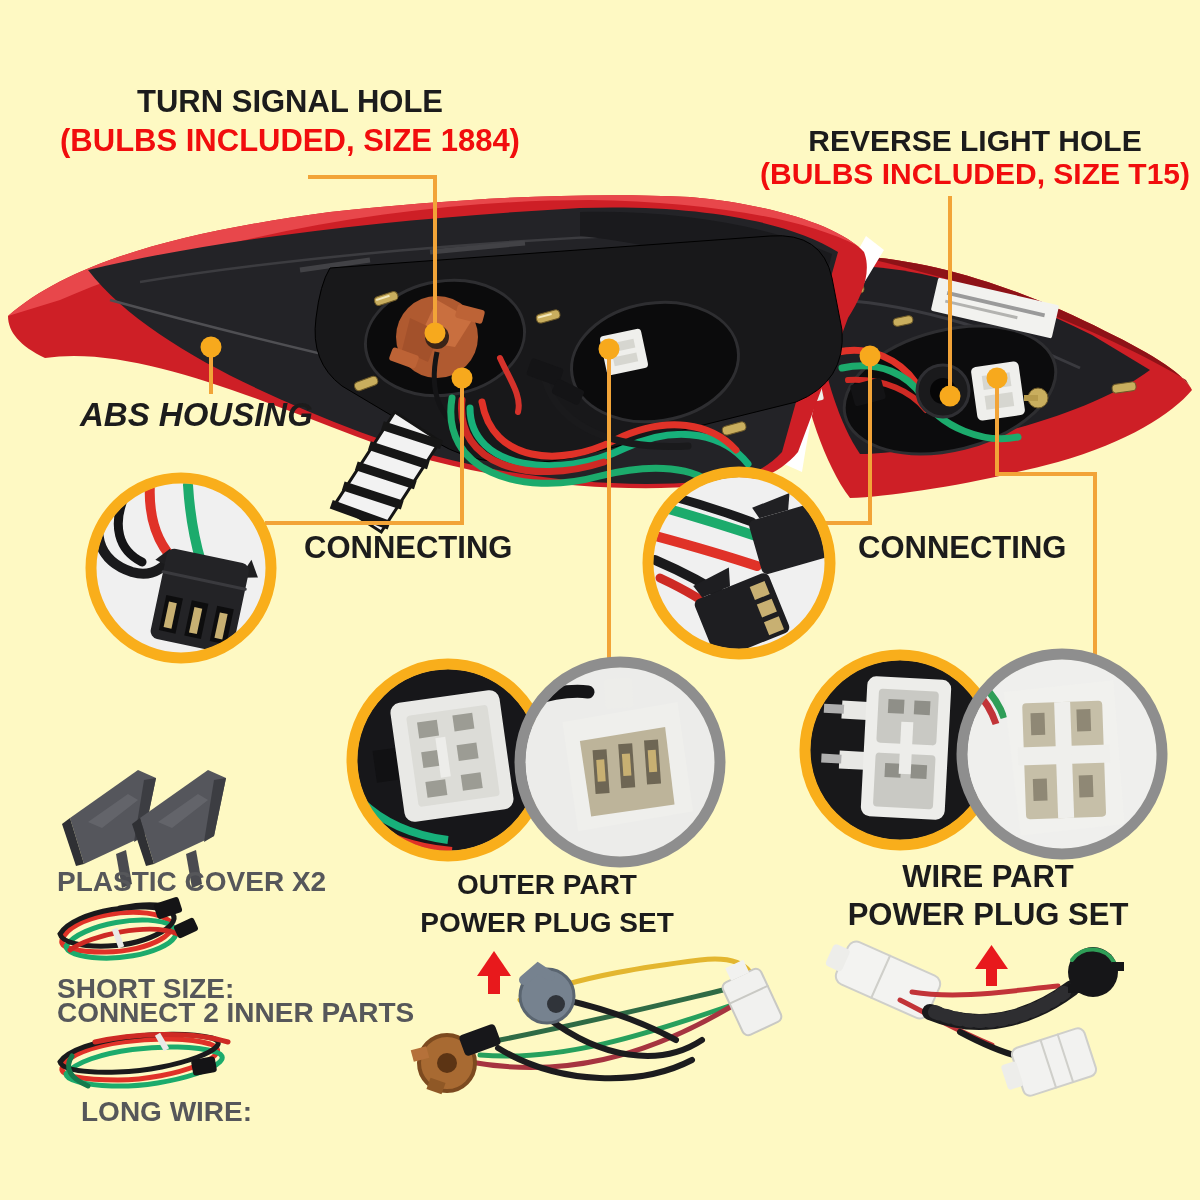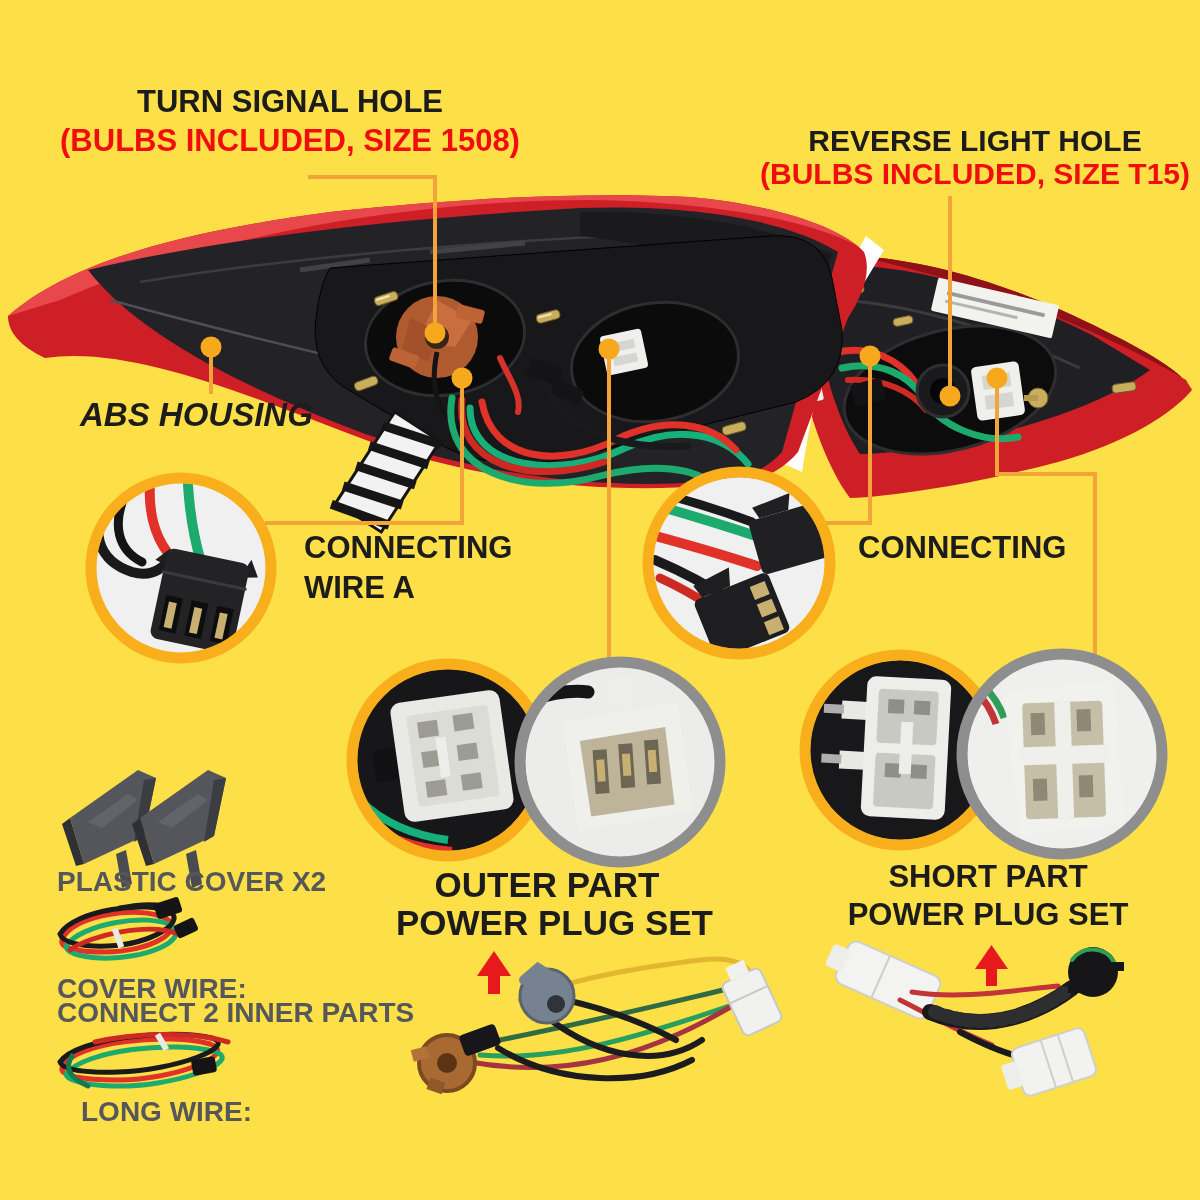--- a/index.html
+++ b/index.html
@@ -1,32 +1,32 @@
 <!DOCTYPE html>
 <html style="--accent-line: #F2A438; --accent-dot: #F7A91D; --accent-ring: #F9AE1B; --gray-ring: #8E8E8E; --red-text: #F10D0D; --heading: #1C1C1C; --gray-text: #56575A; --arrow-red: #E8191C;"><head>
 <meta charset="utf-8">
 <style>
   :root{
     --accent-line:#F2A438; --accent-dot:#F7A91D; --accent-ring:#F9AE1B;
     --gray-ring:#8E8E8E; --red-text:#F10D0D; --heading:#1C1C1C;
     --gray-text:#56575A; --arrow-red:#E8191C;
   }
   html,body{margin:0;padding:0;background:#fff;}
-  .canvas{position:relative;width:1200px;height:1200px;background:#fde047;overflow:hidden;
+  .canvas{position:relative;width:1200px;height:1200px;background:#fef9c3;overflow:hidden;
           font-family:"Liberation Sans",sans-serif;}
   svg{position:absolute;left:0;top:0;}
   .label{position:absolute;white-space:nowrap;}
   .h{font-weight:700;color:var(--heading);}
   .t-turn{left:40px;top:82px;width:500px;text-align:center;font-size:31px;line-height:39px;}
   .t-reverse{left:742px;top:124px;width:466px;text-align:center;font-size:30px;line-height:29px;}
   .red{color:var(--red-text);}
   .t-abs{left:80px;top:396px;font-size:33px;font-style:italic;}
   .t-wirea{left:304px;top:528px;font-size:31px;line-height:40px;}
   .t-wirebc{left:858px;top:528px;font-size:31px;line-height:40px;}
-  .t-outer{left:396px;top:866px;width:302px;text-align:center;font-size:35px;line-height:38px;}
+  .t-outer{left:396px;top:866px;width:302px;text-align:center;font-size:28px;line-height:38px;}
   .t-inner{left:836px;top:858px;width:304px;text-align:center;font-size:31px;line-height:38px;}
   .gray-label{font-weight:700;color:var(--gray-text);font-size:28px;line-height:24px;}
   .t-plastic{left:57px;top:870px;}
   .t-short{left:57px;top:977px;}
   .t-long{left:57px;top:1100px;margin-left:24px;}
   .callout{stroke:var(--accent-line);stroke-width:4;fill:none;}
   .dot{fill:var(--accent-dot);}
   .yring{fill:none;stroke:var(--accent-ring);stroke-width:11;}
   .gring{fill:none;stroke:var(--gray-ring);stroke-width:11;}
   .arrow{fill:var(--arrow-red);}
@@ -473,53 +473,52 @@
     <rect x="488" y="974" width="12" height="20"></rect>
   </g>
   <g class="arrow">
     <path d="M 975 969 L 1008 969 L 991.5 945 Z"></path>
     <rect x="986" y="967" width="11" height="19"></rect>
   </g>
 </svg>
 
   <div class="label t-turn">
     <div class="h">TURN SIGNAL HOLE</div>
-    <div class="h red">(BULBS INCLUDED, SIZE 1508)</div>
+    <div class="h red">(BULBS INCLUDED, SIZE 1884)</div>
   </div>
 
   <div class="label t-reverse">
     <div class="h" style="line-height:33px">REVERSE LIGHT HOLE</div>
     <div class="h red" style="line-height:33px">(BULBS INCLUDED, SIZE T15)</div>
   </div>
 
   <div class="label t-abs h">ABS HOUSING</div>
 
   <div class="label t-wirea">
     <div class="h">CONNECTING</div>
-    <div class="h">WIRE A</div>
   </div>
 
   <div class="label t-wirebc">
     <div class="h">CONNECTING</div>
   </div>
 
   <div class="label t-outer">
     <div class="h">OUTER PART</div>
     <div class="h">POWER PLUG SET</div>
   </div>
 
   <div class="label t-inner">
-    <div class="h">SHORT PART</div>
+    <div class="h">WIRE PART</div>
     <div class="h">POWER PLUG SET</div>
   </div>
 
   <div class="label t-plastic gray-label">PLASTIC COVER X2</div>
 
   <div class="label t-short gray-label">
-    <div>COVER WIRE:</div>
+    <div>SHORT SIZE:</div>
     <div>CONNECT 2 INNER PARTS</div>
   </div>
 
   <div class="label t-long gray-label">
     <div>LONG WIRE:</div>
   </div>
 
 </div>
 
 </body></html>

